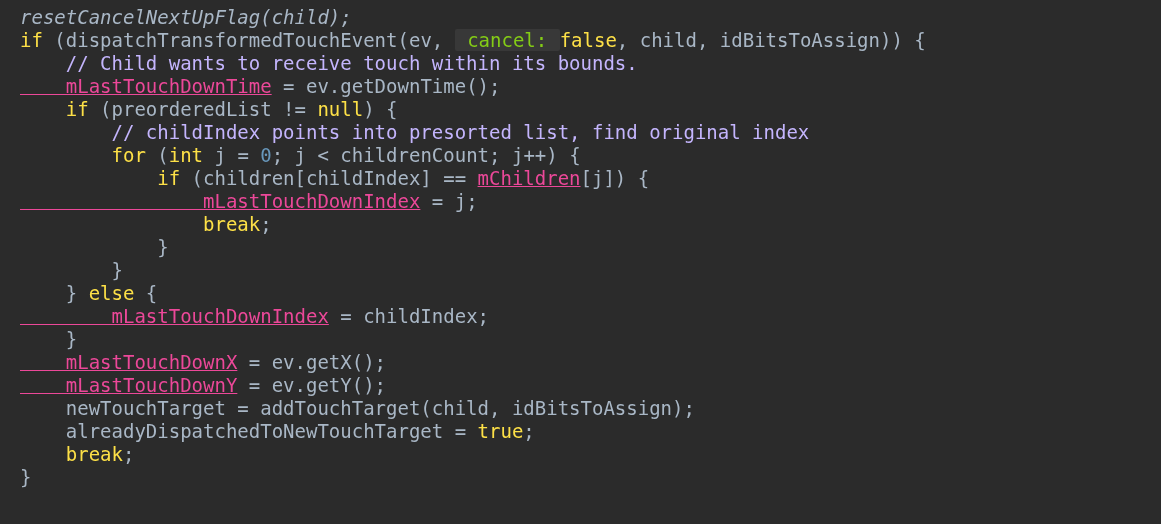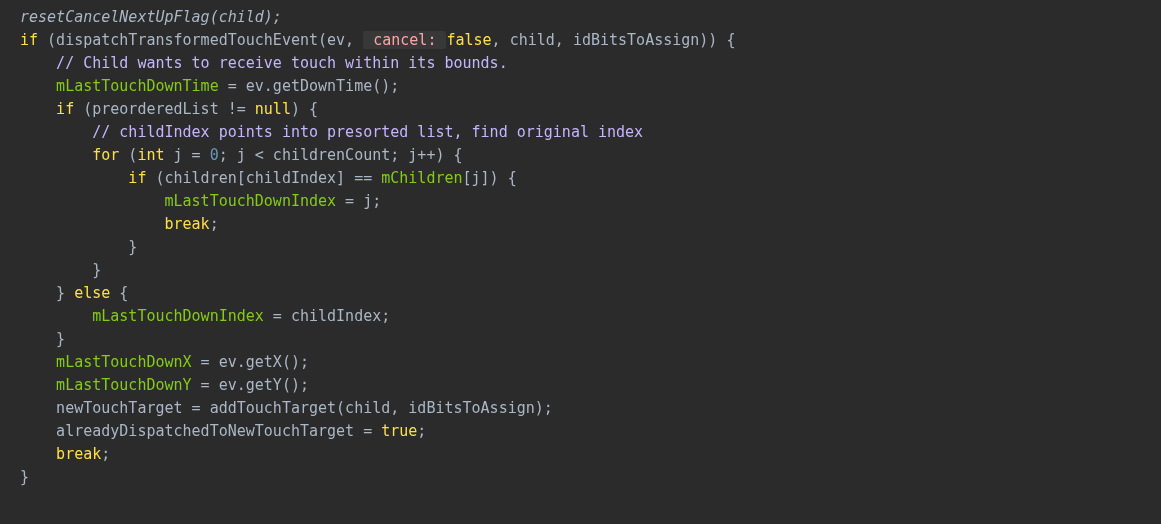--- a/index.html
+++ b/index.html
@@ -7,35 +7,35 @@
     padding: 0;
     width: 1161px;
     height: 524px;
     background: #2b2b2b;
     overflow: hidden;
   }
   pre.code {
     margin: 0;
     padding: 6px 0 0 0;
     font-family: "Consolas", "Menlo", "DejaVu Sans Mono", monospace;
-    font-size: 15px;
+    font-size: 19px;
     line-height: 23px;
     color: #a9b7c6;
     white-space: pre;
   }
   .ln { display: block; padding-left: 20px; }
   .c  { color: #c4b5fd; }      
   .k  { color: #fde047; }      
   .f  { color: #a9b7c6; }      
-  .p  { color: #84cc16; }      
+  .p  { color: #ec4899; text-decoration: underline; }      
   .n  { color: #6897bb; }      
   .it { font-style: italic; }  
   .hint-bg {
     background: #383838;
-    color: #fca5a5;
+    color: #84cc16;
     padding: 0 1px;
     border-radius: 2px;
   }
 </style>
 </head>
 <body>
 
 <pre class="code"><span class="ln"><span class="f it">resetCancelNextUpFlag</span><span class="f it">(child);</span></span><span class="ln"><span class="k">if</span><span class="f"> (dispatchTransformedTouchEvent(ev, </span><span class="hint-bg"><span> cancel: </span></span><span class="k">false</span><span class="f">, child, idBitsToAssign)) {</span></span><span class="ln"><span class="c">    // Child wants to receive touch within its bounds.</span></span><span class="ln"><span class="p">    mLastTouchDownTime</span><span class="f"> = ev.getDownTime();</span></span><span class="ln"><span class="k">    if</span><span class="f"> (preorderedList != </span><span class="k">null</span><span class="f">) {</span></span><span class="ln"><span class="c">        // childIndex points into presorted list, find original index</span></span><span class="ln"><span class="k">        for</span><span class="f"> (</span><span class="k">int</span><span class="f"> j = </span><span class="n">0</span><span class="f">; j &lt; childrenCount; j++) {</span></span><span class="ln"><span class="k">            if</span><span class="f"> (children[childIndex] == </span><span class="p">mChildren</span><span class="f">[j]) {</span></span><span class="ln"><span class="p">                mLastTouchDownIndex</span><span class="f"> = j;</span></span><span class="ln"><span class="k">                break</span><span class="f">;</span></span><span class="ln"><span class="f">            }</span></span><span class="ln"><span class="f">        }</span></span><span class="ln"><span class="f">    } </span><span class="k">else</span><span class="f"> {</span></span><span class="ln"><span class="p">        mLastTouchDownIndex</span><span class="f"> = childIndex;</span></span><span class="ln"><span class="f">    }</span></span><span class="ln"><span class="p">    mLastTouchDownX</span><span class="f"> = ev.getX();</span></span><span class="ln"><span class="p">    mLastTouchDownY</span><span class="f"> = ev.getY();</span></span><span class="ln"><span class="f">    newTouchTarget = addTouchTarget(child, idBitsToAssign);</span></span><span class="ln"><span class="f">    alreadyDispatchedToNewTouchTarget = </span><span class="k">true</span><span class="f">;</span></span><span class="ln"><span class="k">    break</span><span class="f">;</span></span><span class="ln"><span class="f">}</span></span></pre>
 
 </body></html>

